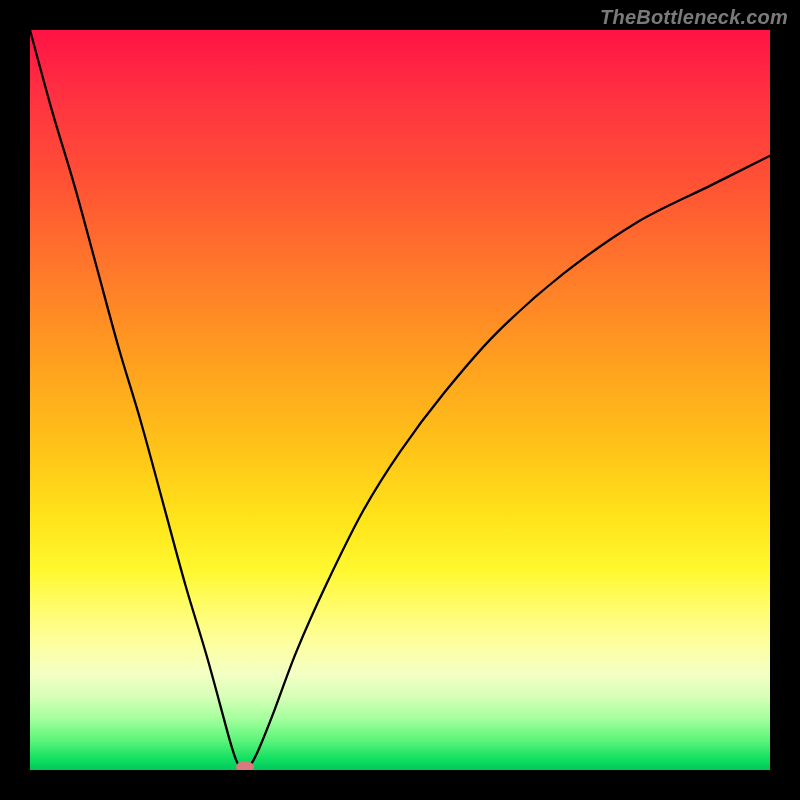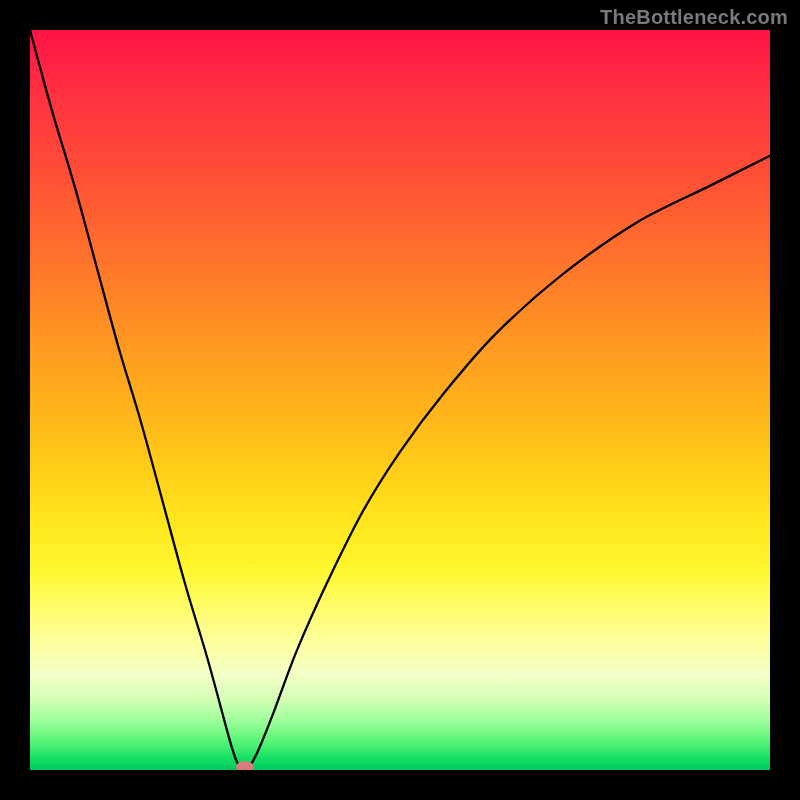--- a/index.html
+++ b/index.html
@@ -9,20 +9,21 @@
     height: 800px;
     overflow: hidden;
     background: #000;
     font-family: Arial, Helvetica, sans-serif;
   }
   .frame {
     position: relative;
     width: 800px;
     height: 700px;
     background: #000;
+    font-style: italic;
   }
   .plot-area {
     position: absolute;
     left: 30px;
     top: 30px;
     width: 740px;
     height: 740px;
     overflow: hidden;
   }
   .gradient {

